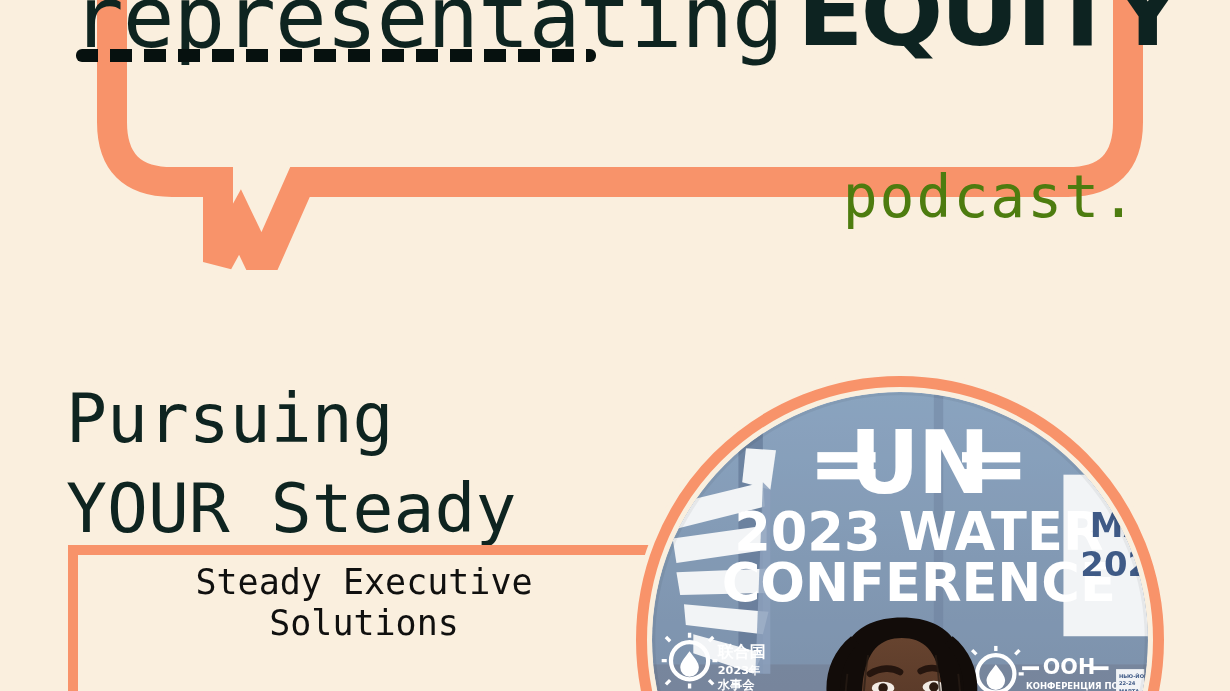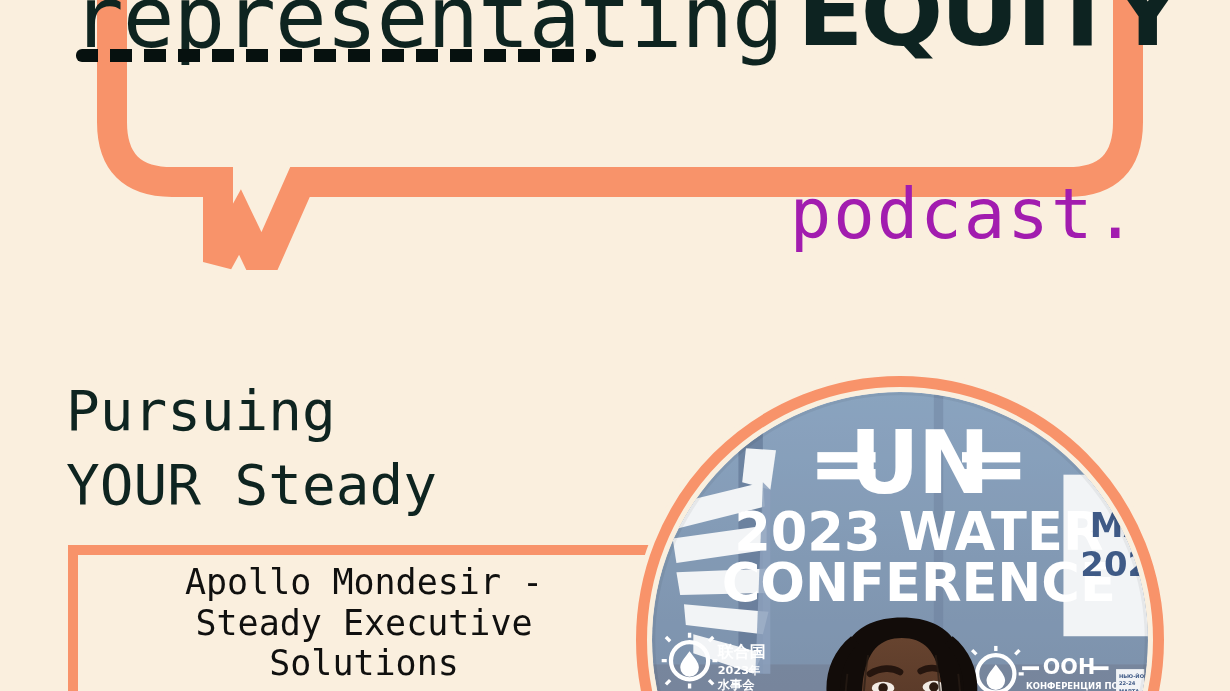--- a/index.html
+++ b/index.html
@@ -35,31 +35,31 @@
     position:absolute;left:4px;bottom:-2px;width:520px;height:13px;
   }
   .dash-underline span{
     display:block;width:100%;height:100%;
     background-image:repeating-linear-gradient(to right,#06110F 0 22px,transparent 22px 34px);
     border-radius:6px;
   }
 
   
   .podcast{
-    position:absolute;right:92px;top:180px;
-    font-family:"DejaVu Sans Mono", monospace;
-    font-size:69px;line-height:1;color:#a21caf;letter-spacing:2px;
+    position:absolute;right:92px;top:168px;
+    font-family:"DejaVu Sans Mono", monospace;
+    font-size:58px;line-height:1;color:#4d7c0f;letter-spacing:2px;
     white-space:nowrap;
   }
 
   
   .ep-title{
     position:absolute;left:66px;top:374px;width:620px;
     font-family:"DejaVu Sans Mono", monospace;
-    font-size:56px;line-height:1.32;color:#0E2420;letter-spacing:0px;
+    font-size:68px;line-height:1.32;color:#0E2420;letter-spacing:0px;
   }
   .ep-title div{white-space:nowrap;}
 
   
   .guest-box{
     position:absolute;left:68px;top:545px;width:590px;height:200px;
     border:10px solid #F8936A;border-right:none;border-bottom:none;
     box-sizing:border-box;
   }
   .guest-box::after{
@@ -122,21 +122,20 @@
 
   <div class="podcast">podcast.</div>
 
   <div class="ep-title">
     <div>Pursuing</div>
     <div>YOUR Steady</div>
   </div>
 
   <div class="guest-box"></div>
   <div class="guest-text">
-    <div>Apollo Mondesir -</div>
     <div>Steady Executive</div>
     <div>Solutions</div>
   </div>
 
   <div class="portrait">
     <div class="portrait-inner">
       <svg class="photo-svg" viewBox="0 0 528 528" preserveAspectRatio="xMidYMid slice" aria-hidden="true">
         <defs>
           <linearGradient id="bannerTop" x1="0" y1="0" x2="0" y2="1">
             <stop offset="0" stop-color="#8FA9C6"></stop>

